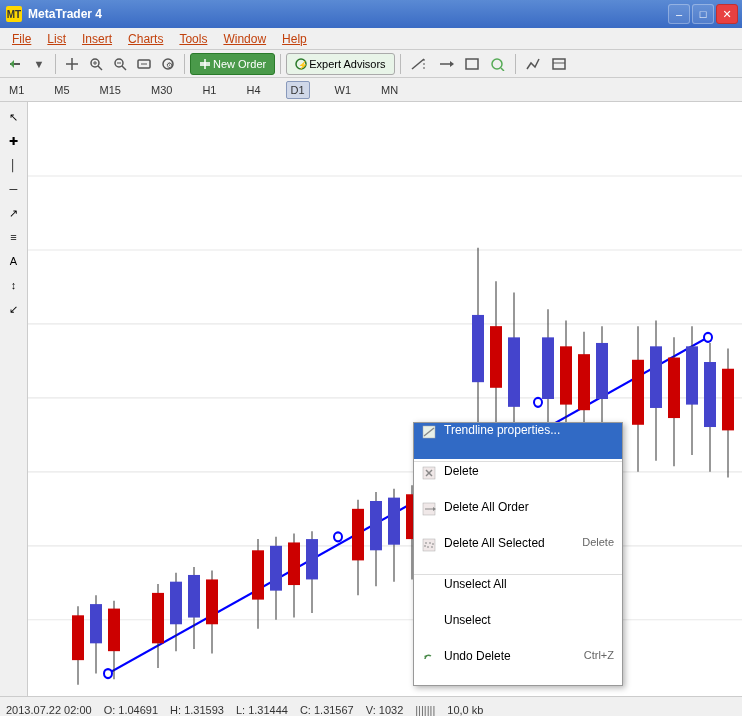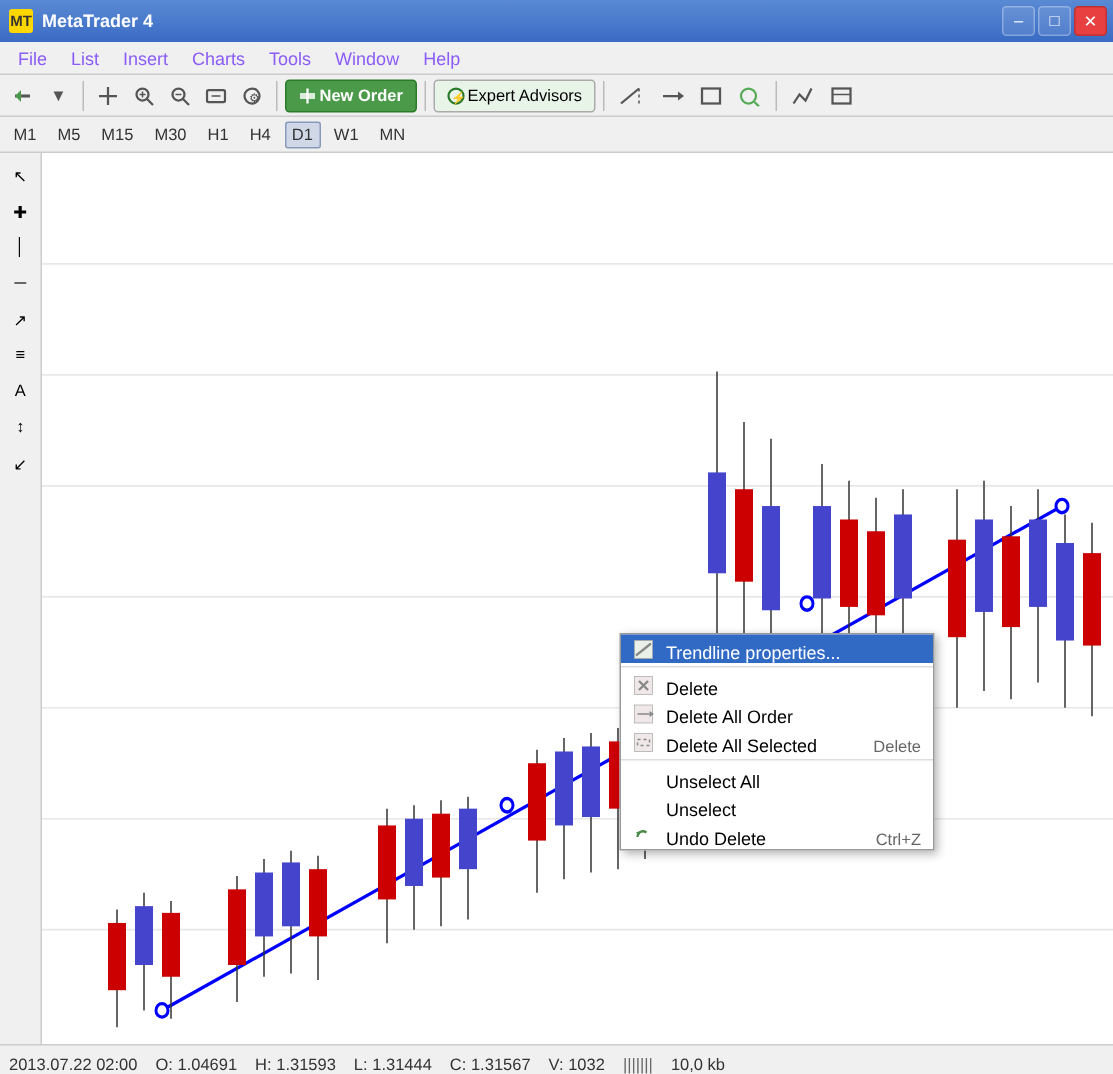--- a/index.html
+++ b/index.html
@@ -24,45 +24,45 @@
 
     
     .menu-bar {
       height: 22px;
       background: #f0f0f0;
       display: flex;
       align-items: center;
       padding: 0 4px;
       border-bottom: 1px solid #ccc;
     }
-    .menu-item { padding: 2px 8px; font-size: 12px; cursor: pointer; color: #8b5cf6; }
+    .menu-item { padding: 2px 8px; font-size: 12px; cursor: pointer; color: #c2410c; text-decoration: underline; }
 
     
     .toolbar {
       height: 28px;
       background: #f0f0f0;
       display: flex;
       align-items: center;
       padding: 0 4px;
       gap: 2px;
       border-bottom: 1px solid #ccc;
     }
     .toolbar-sep { width: 1px; height: 20px; background: #bbb; margin: 0 3px; }
     .tb-btn { height: 22px; min-width: 22px; border: 1px solid transparent; border-radius: 2px; background: transparent; cursor: pointer; display: flex; align-items: center; justify-content: center; font-size: 11px; padding: 0 3px; gap: 2px; }
-    .tb-btn-green { background: #4a9a4a; border-color: #2a7a2a; color: white; border-radius: 3px; padding: 2px 8px; font-size: 11px; font-weight: bold; }
+    .tb-btn-green { background: #4a9a4a; border-color: #2a7a2a; color: white; border-radius: 3px; padding: 2px 8px; font-size: 11px; }
     .tb-btn-expert { background: #e8f4e8; border: 1px solid #aaa; border-radius: 3px; padding: 2px 8px; font-size: 11px; color: #000; }
 
     
     .tf-toolbar {
       height: 24px;
       background: #f0f0f0;
       display: flex;
       align-items: center;
       padding: 0 4px;
-      gap: 4px;
+      gap: 20px;
       border-bottom: 1px solid #ccc;
     }
     .tf-btn { height: 18px; min-width: 24px; border: 1px solid transparent; border-radius: 2px; background: transparent; cursor: pointer; font-size: 11px; padding: 0 4px; color: #333; }
     .tf-btn.active { background: #d0d8e8; border-color: #8899bb; }
 
     
     .drawing-toolbar {
       width: 28px;
       background: #f0f0f0;
       border-right: 1px solid #ccc;
@@ -98,23 +98,23 @@
       position: absolute;
       background: white;
       border: 1px solid #999;
       box-shadow: 2px 2px 6px rgba(0,0,0,0.3);
       width: 210px;
       z-index: 100;
       top: 320px;
       left: 385px;
     }
     .ctx-item {
-      height: 19px;
-      display: flex;
-      align-items: flex-end;
+      height: 36px;
+      display: flex;
+      align-items: flex-start;
       padding: 0 8px 0 30px;
       cursor: pointer;
       font-size: 12px;
       position: relative;
     }
     .ctx-item.highlighted { background: #316ac5; color: white; }
     .ctx-item .shortcut { margin-left: auto; color: #666; font-size: 11px; }
     .ctx-icon { position: absolute; left: 6px; width: 18px; height: 18px; display: flex; align-items: center; justify-content: center; font-size: 10px; }
     .ctx-separator { height: 1px; background: #ddd; margin: 2px 0; }
 

